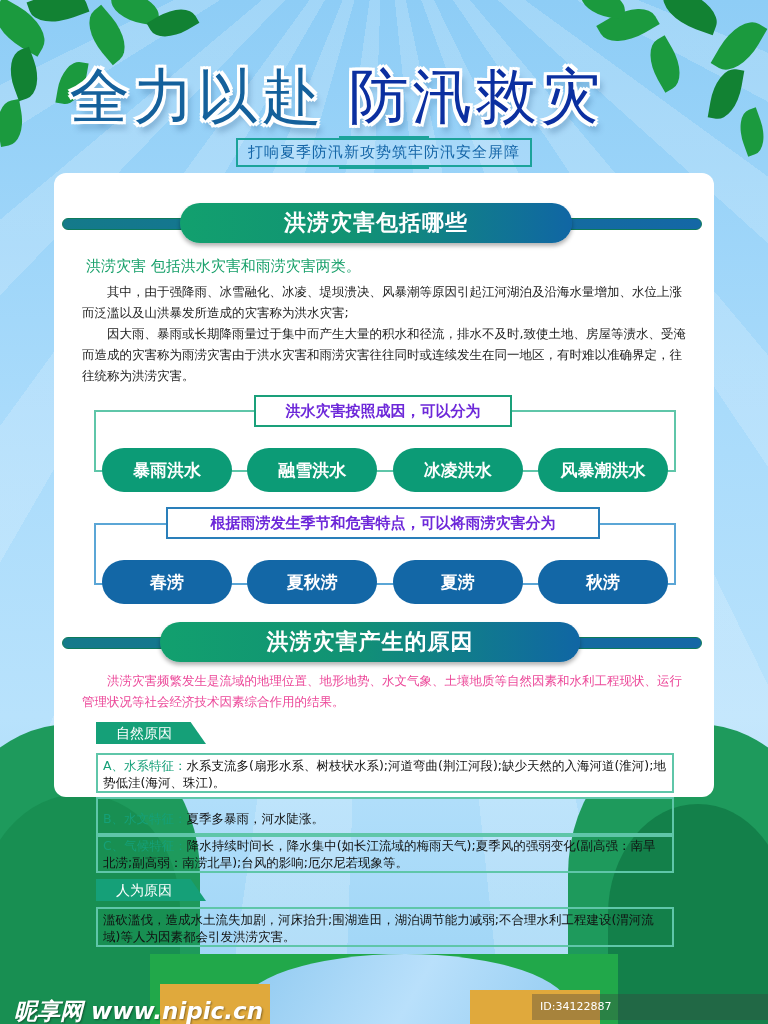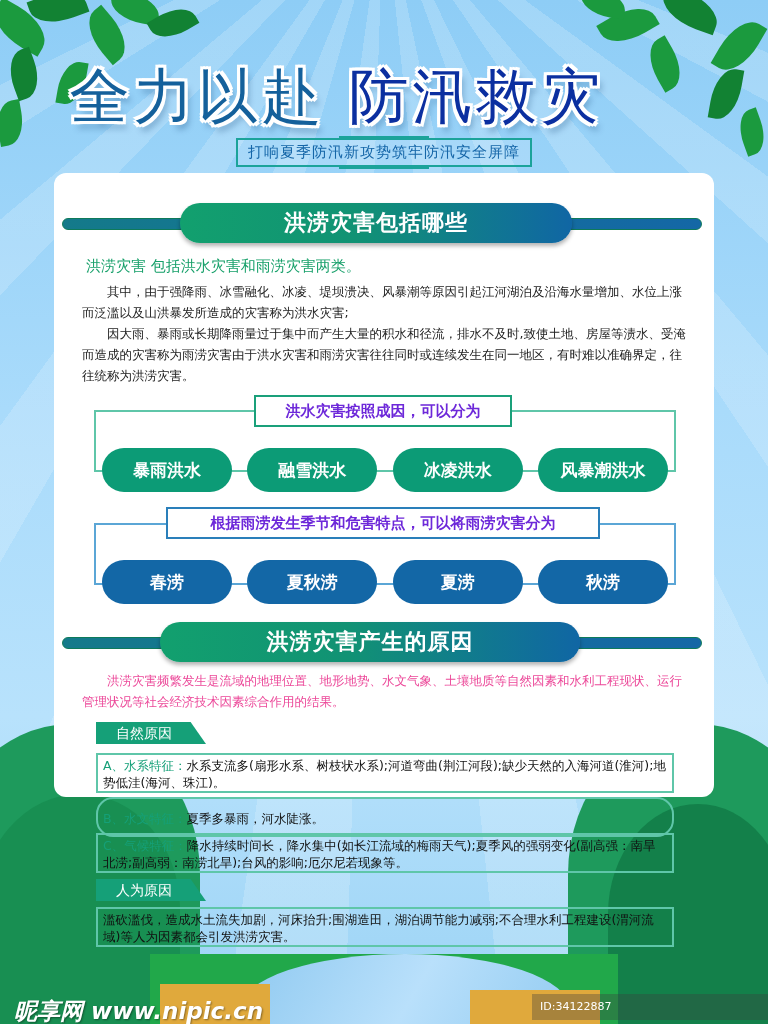--- a/index.html
+++ b/index.html
@@ -171,21 +171,21 @@
     <div class="bar"></div>
     <div class="pill" style="left:98px;width:420px;">洪涝灾害产生的原因</div>
   </div>
 
   <p class="reasons-intro">洪涝灾害频繁发生是流域的地理位置、地形地势、水文气象、土壤地质等自然因素和水利工程现状、运行管理状况等社会经济技术因素综合作用的结果。</p>
 
   <div class="tag" style="top:549px;">自然原因</div>
   <div class="box" style="top:580px;height:40px;">
     <span class="k">A、水系特征：</span><span>水系支流多(扇形水系、树枝状水系);河道弯曲(荆江河段);缺少天然的入海河道(淮河);地势低洼(海河、珠江)。</span>
   </div>
-  <div class="box" style="top:624px;height:40px;padding-top:11px;border-radius:17px;">
+  <div class="box" style="top:624px;height:40px;padding-top:11px;">
     <span class="k">B、水文特征：</span><span>夏季多暴雨，河水陡涨。</span>
   </div>
   <div class="box" style="top:660px;height:40px;">
     <span class="k">C、气候特征：</span><span>降水持续时间长，降水集中(如长江流域的梅雨天气);夏季风的强弱变化(副高强：南旱北涝;副高弱：南涝北旱);台风的影响;厄尔尼若现象等。</span>
   </div>
 
   <div class="tag" style="top:706px;">人为原因</div>
   <div class="box" style="top:734px;height:40px;">
     <span>滥砍滥伐，造成水土流失加剧，河床抬升;围湖造田，湖泊调节能力减弱;不合理水利工程建设(渭河流域)等人为因素都会引发洪涝灾害。</span>
   </div>

